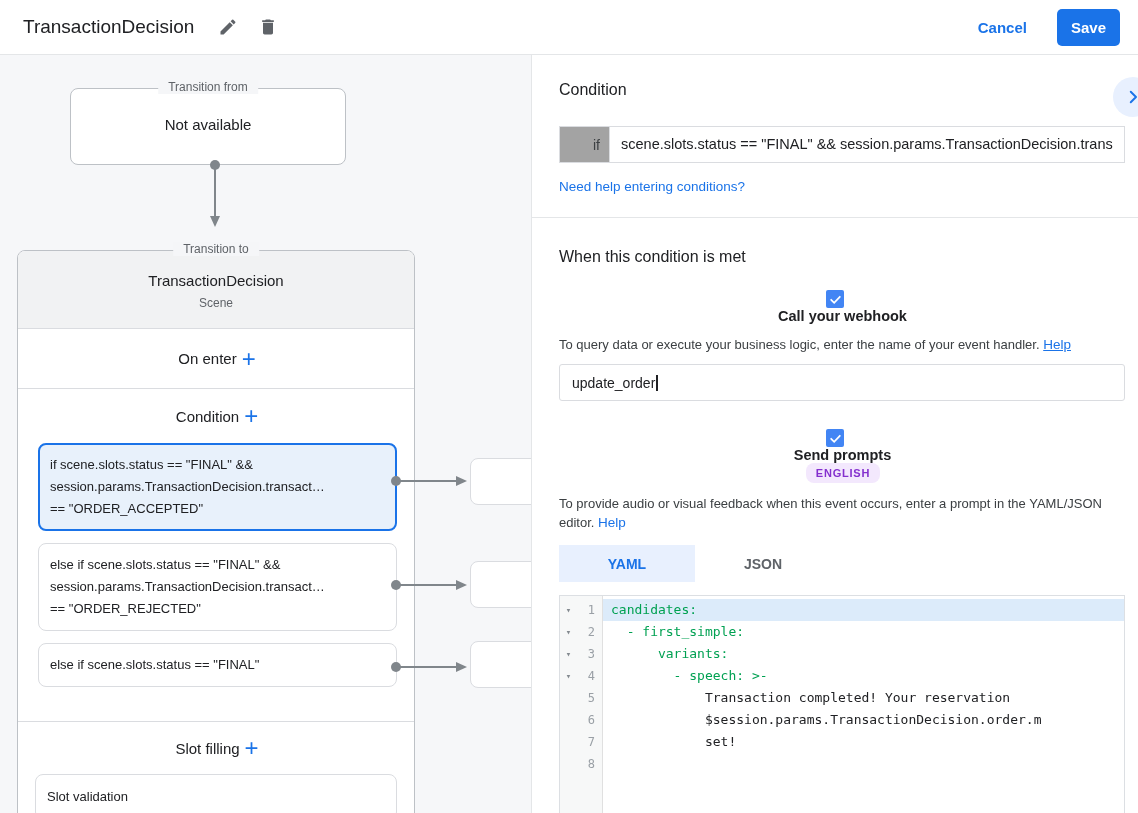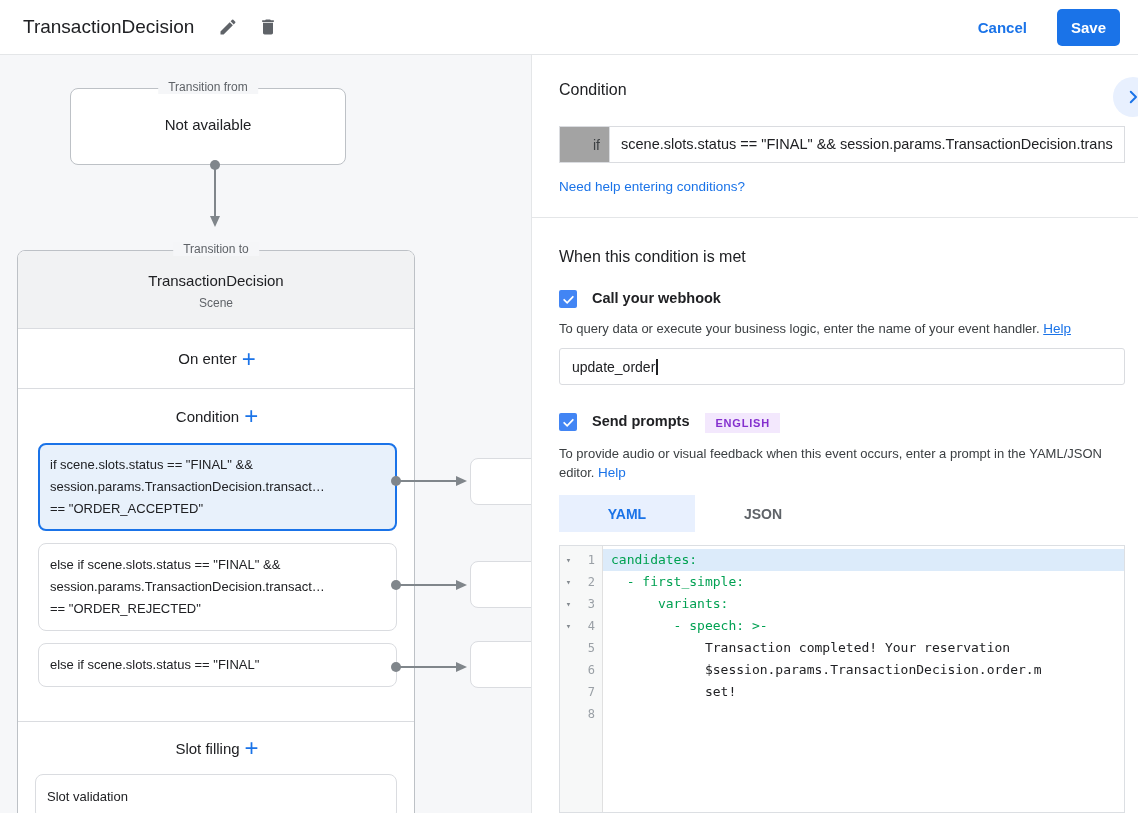--- a/index.html
+++ b/index.html
@@ -57,27 +57,27 @@
   .chev-btn { position:absolute; left:581px; top:22px; width:40px; height:40px; border-radius:50%;
               background:#e8f0fe; border:none; display:flex; align-items:center; justify-content:center; cursor:pointer; }
   .if-row { margin-top:27px; width:566px; height:37px; border:1px solid #dadce0; display:flex; background:#fff; }
   .if-prefix { width:50px; background:#a3a3a3; border-right:1px solid #dadce0; display:flex;
                align-items:center; justify-content:center; font-size:14px; color:#3c4043;padding-left:24px; }
   .if-value { flex:1; padding:0 11px; font-size:14.5px; line-height:35px; white-space:nowrap; overflow:hidden; }
   .link { color:#1a73e8; font-size:13.5px; text-decoration:none; cursor:pointer; }
   .link.u { text-decoration:underline; }
   .help-row { margin-top:14px; }
   .panel-b { padding:30px 27px 0; }
-  .check-row { display:flex; align-items:flex-start; margin-top:24px; }
+  .check-row { display:flex; align-items:center; margin-top:24px;flex-direction:column; }
   .check-row.second { margin-top:28px; }
   .checkbox { width:18px; height:18px; border-radius:2px; background:#4285f4; display:flex;
               align-items:center; justify-content:center; flex:none; cursor:pointer; }
   .check-label { margin-left:15px; font-size:14.5px; font-weight:bold; }
   .badge { margin-left:16px; background:#f3e8fd; color:#8430ce; font-size:11px; font-weight:bold;
-           letter-spacing:.8px; padding:4px 10px; border-radius:0; }
+           letter-spacing:.8px; padding:4px 10px; border-radius:8px; }
   .desc { margin-top:11px; font-size:13px; color:#3c4043; line-height:19px; max-width:572px; }
   .text-input { margin-top:10px; width:566px; height:37px; border:1px solid #dadce0; border-radius:3px;
                 padding:0 12px; font-size:14px; display:flex; align-items:center; cursor:text; }
   .caret { display:inline-block; width:1.5px; height:16px; background:#202124; margin-left:1px; }
   .tabs { display:flex; margin-top:13px; }
   .tab { width:136px; height:37px; display:flex; align-items:center; justify-content:center;
          font-size:14px; font-weight:bold; cursor:pointer; }
   .tab.active { background:#e8f0fe; color:#1a73e8; }
   .tab.inactive { color:#5f6368; }
   .editor { margin-top:13px; width:566px; height:268px; border:1px solid #dcdfe3; display:flex;

